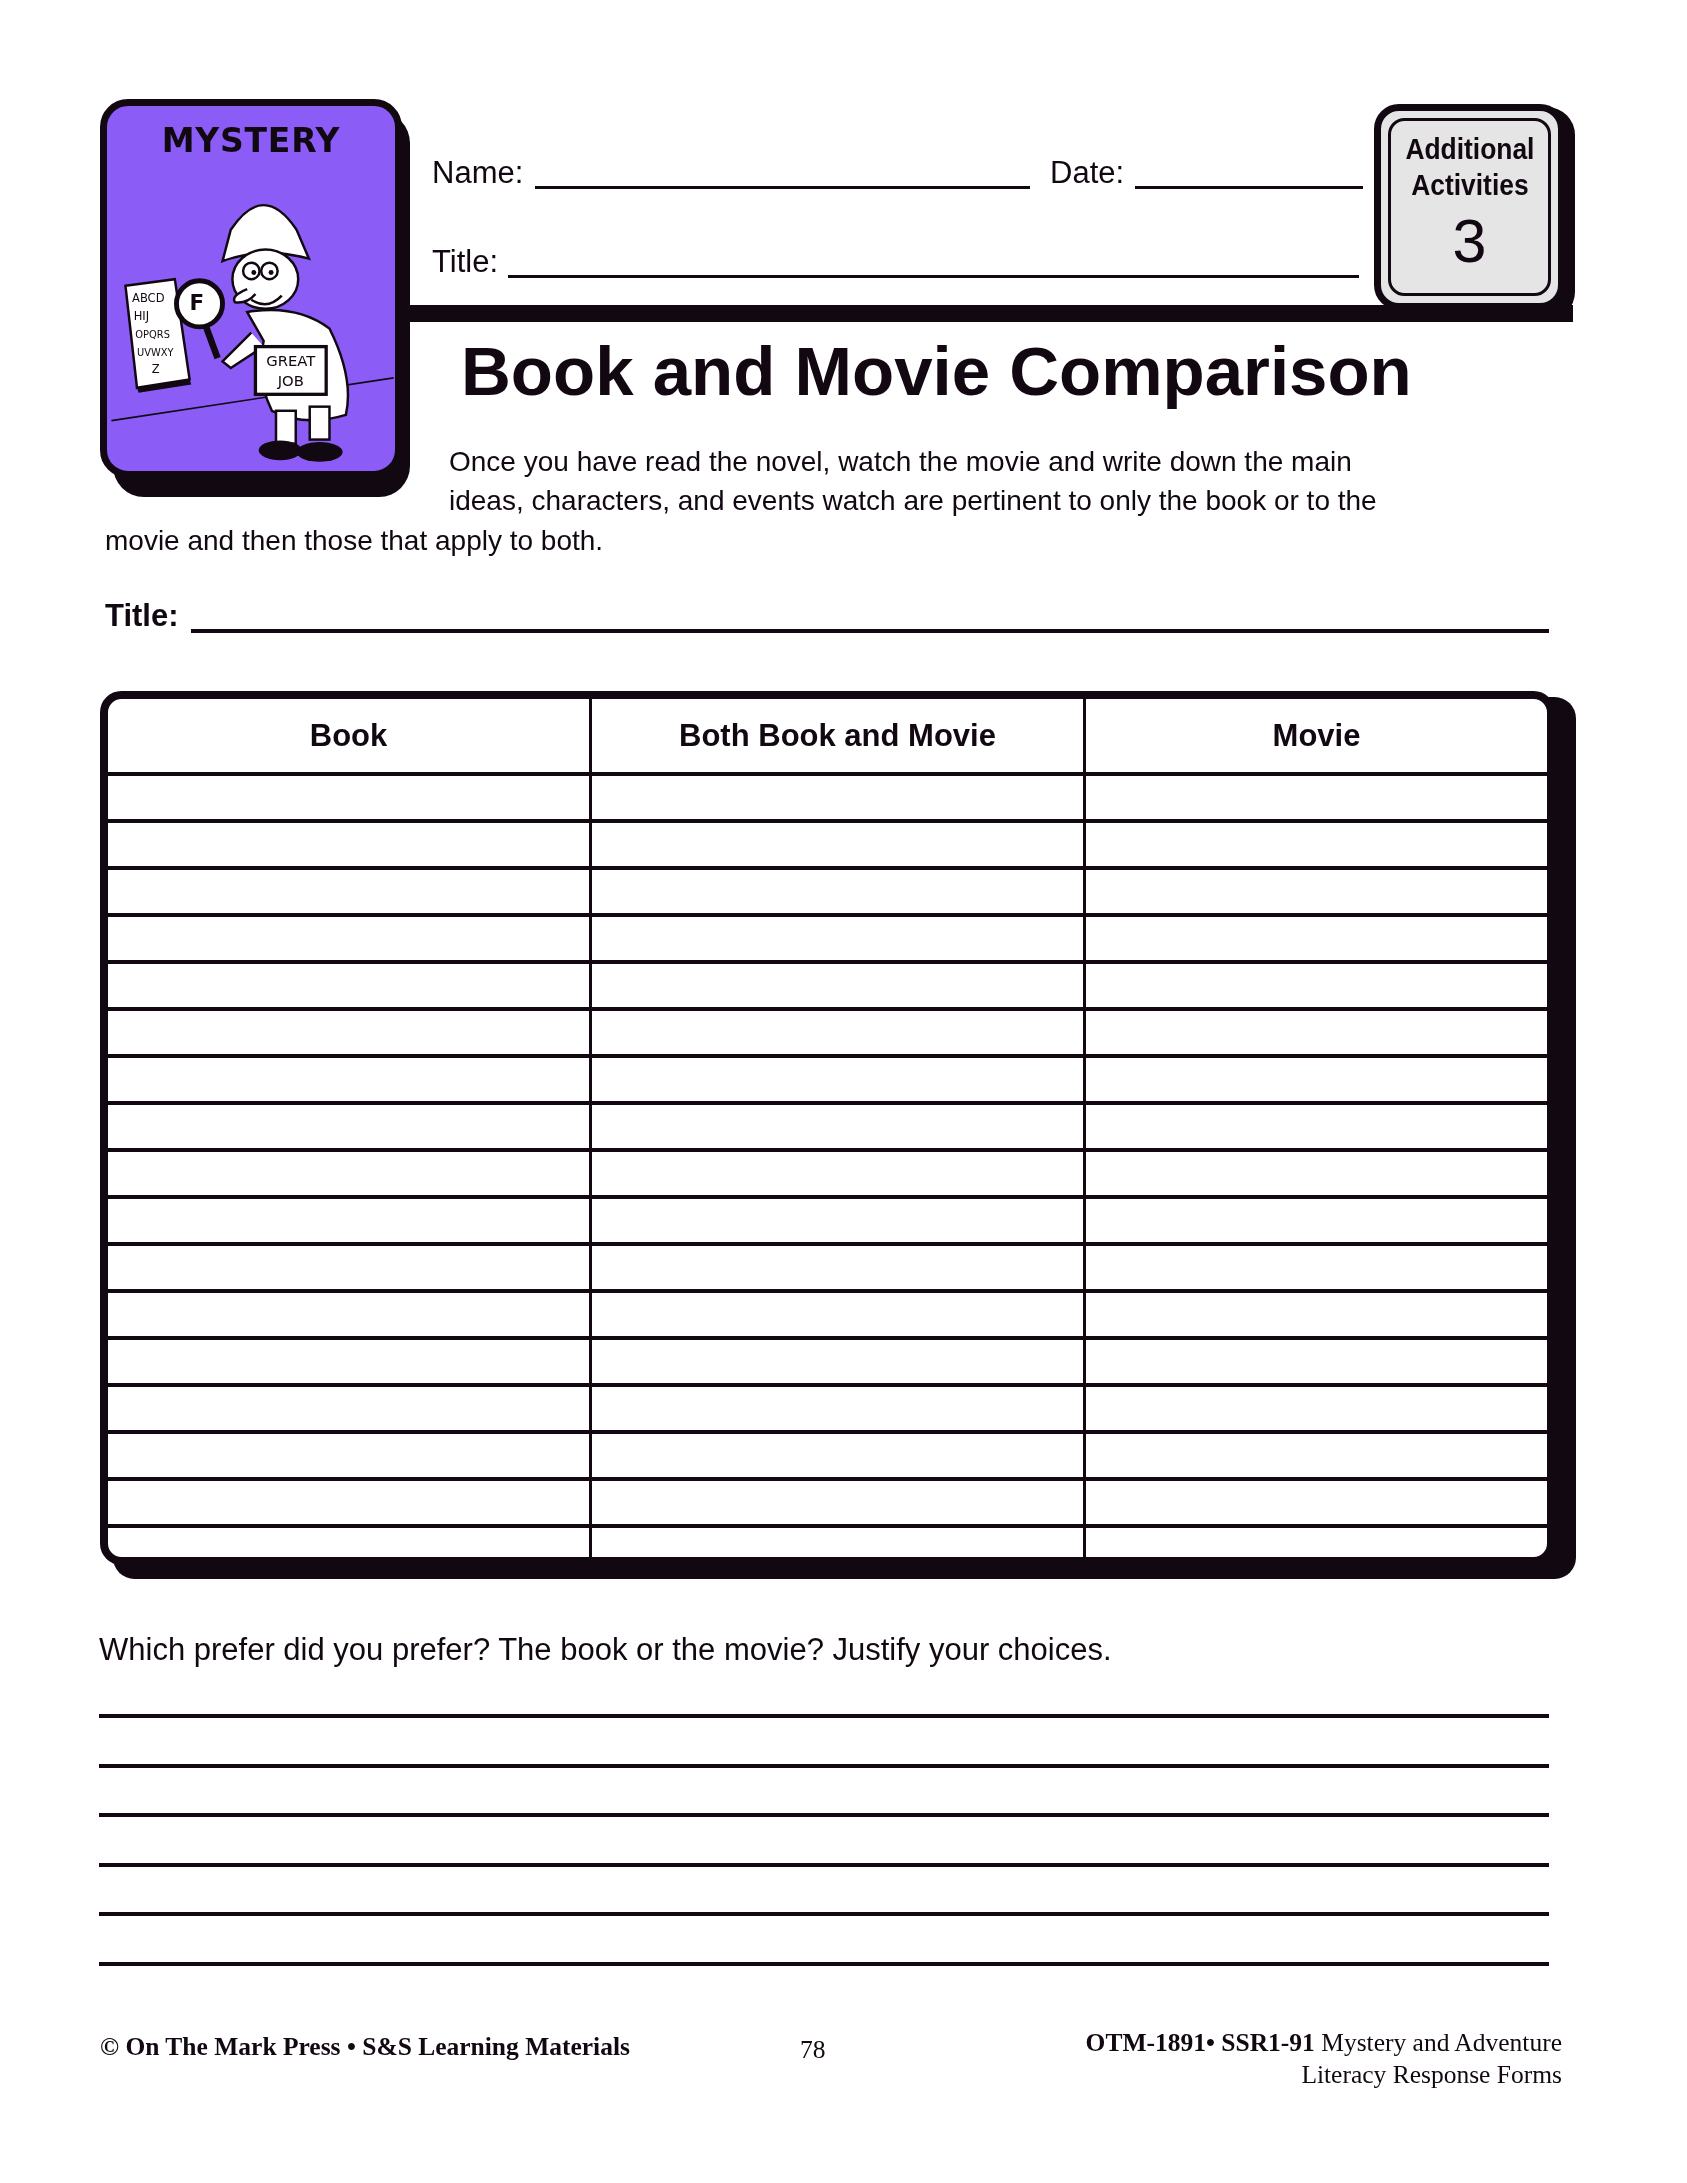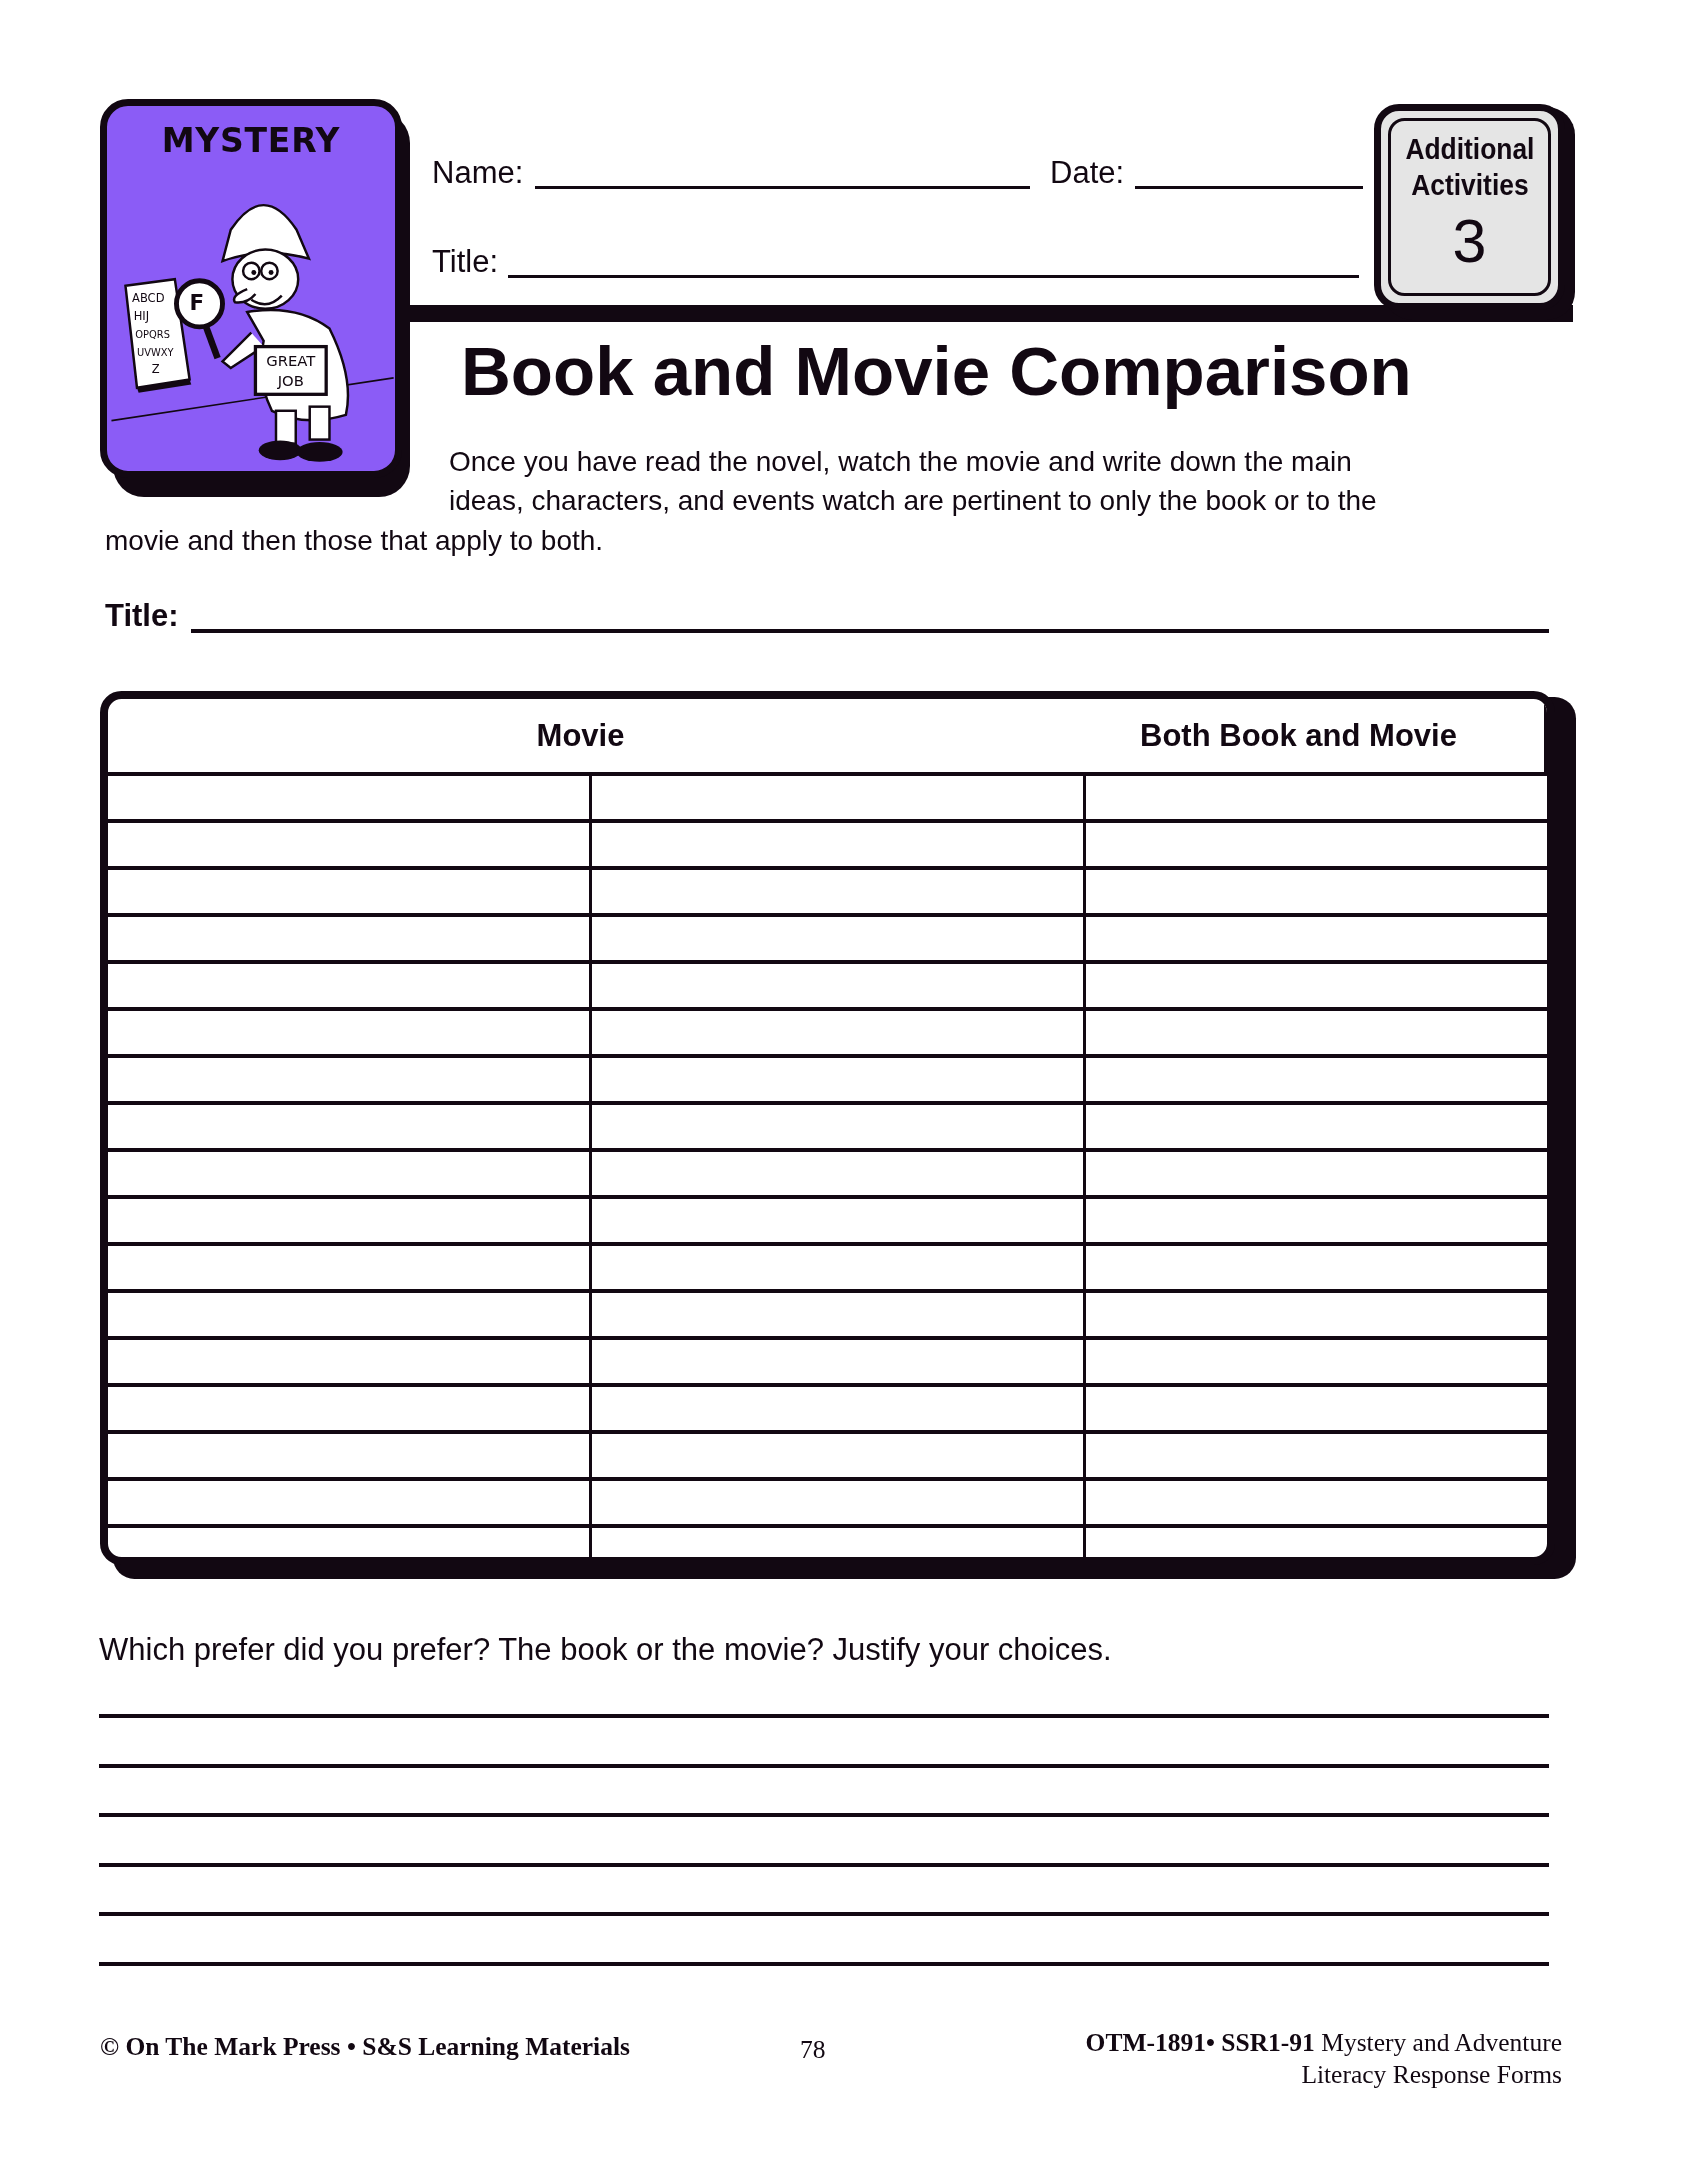--- a/index.html
+++ b/index.html
@@ -129,22 +129,23 @@
 <div class="abs instr" style="left:449px; top:442px;">Once you have read the novel, watch the movie and write down the main</div>
 <div class="abs instr" style="left:449px; top:481px;">ideas, characters, and events watch are pertinent to only the book or to the</div>
 <div class="abs instr" style="left:105px; top:521px;">movie and then those that apply to both.</div>
 
 <div class="abs" style="left:105px; top:596px; font-size:31px; font-weight:bold; line-height:40px;">Title:</div>
 <div class="abs rule" style="left:191px; top:629px; width:1358px; height:4.1px;"></div>
 
 <div class="abs tbl-shadow"></div>
 <div class="abs tbl">
   <div class="tbl-head">
+    <div class="th col1">Book</div>
+    <div class="th col2">Both Book and Movie</div>
     <div class="th col3">Movie</div>
-    <div class="th col2">Both Book and Movie</div>
   </div>
   <div class="tbl-body">
     <div class="tr">
         <div class="td col1"></div>
         <div class="td col2"></div>
         <div class="td col3"></div>
       </div>
     <div class="tr">
         <div class="td col1"></div>
         <div class="td col2"></div>

